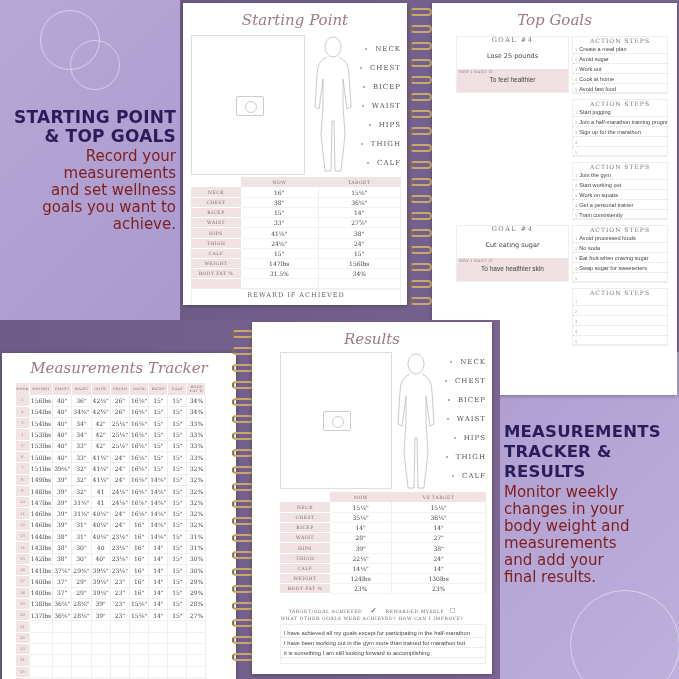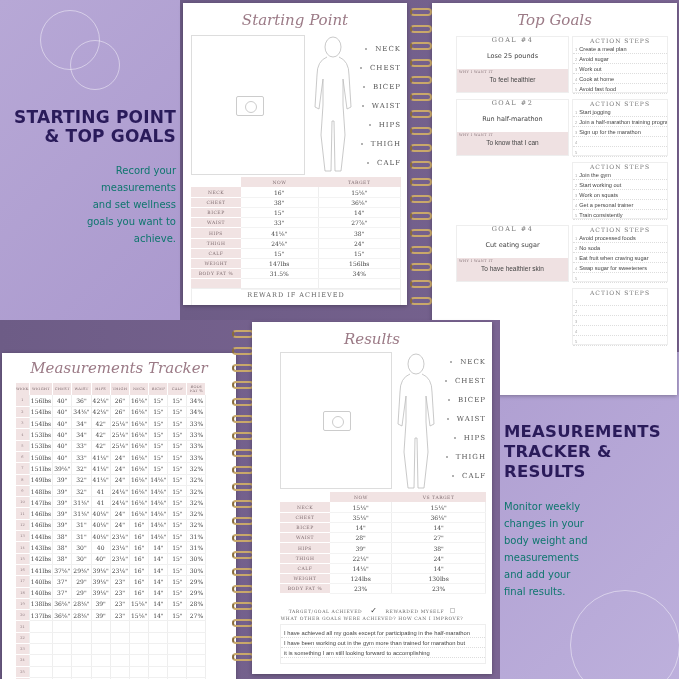--- a/index.html
+++ b/index.html
@@ -7,21 +7,21 @@
   body {
     position: relative;
     background: linear-gradient(135deg, #b7a8d6 0%, #a896cc 45%, #bdb0dc 100%);
     font-family: "Liberation Sans", sans-serif;
   }
   .deco-circle { position: absolute; border-radius: 50%; border: 1px solid rgba(255,255,255,0.45); }
 
   
   .promo { position: absolute; text-align: right; color: #22183f; font-family: "DejaVu Sans", sans-serif; }
   .promo .headline { font-weight: bold; font-size: 17px; line-height: 19px; color: #2a1b5a; letter-spacing: 0.2px; }
-  .promo .body { font-size: 10px; line-height: 17px; margin-top: 16px; color: #0f766e; }
+  .promo .body { font-size: 15px; line-height: 17px; margin-top: 2px; color: #7f1d1d; }
   #promo1 { left: 8px; top: 108px; width: 168px; }
   #promo2 { left: 504px; top: 422px; width: 170px; text-align: left; }
   #promo2 .headline { font-size: 16.5px; line-height: 20px; }
 
   
   .spiral { position: absolute; width: 22px; }
   .ring { height: 8px; margin-bottom: 9px; border-radius: 4px; border: 2px solid #c9a86a; border-left-color:#8a6c3a; background: transparent; }
 
   
   .page { position: absolute; background: #fff; box-shadow: 0 1px 4px rgba(0,0,0,0.3); overflow: hidden; }
@@ -248,28 +248,20 @@
   </div>
   <div class="steps-block" style="top:33px;">
     <div class="steps-head">ACTION STEPS</div>
     <div class="step"><span class="n">1</span><span>Create a meal plan</span></div>
     <div class="step"><span class="n">2</span><span>Avoid sugar</span></div>
     <div class="step"><span class="n">3</span><span>Work out</span></div>
     <div class="step"><span class="n">4</span><span>Cook at home</span></div>
     <div class="step"><span class="n">5</span><span>Avoid fast food</span></div>
   </div>
 
-  <div class="goal-block" style="top:96px;">
-    <div class="goal-head">GOAL #2</div>
-    <div class="goal-text">Run half-marathon</div>
-    <div class="goal-why">
-        <div class="why-label">WHY I WANT IT</div>
-        <div class="why-text">To know that I can</div>
-      </div>
-  </div>
   <div class="steps-block" style="top:96px;">
     <div class="steps-head">ACTION STEPS</div>
     <div class="step"><span class="n">1</span><span>Start jogging</span></div>
     <div class="step"><span class="n">2</span><span>Join a half-marathon training program</span></div>
     <div class="step"><span class="n">3</span><span>Sign up for the marathon</span></div>
     <div class="step"><span class="n">4</span><span></span></div>
     <div class="step"><span class="n">5</span><span></span></div>
   </div>
 
   <div class="steps-block" style="top:159px;">

